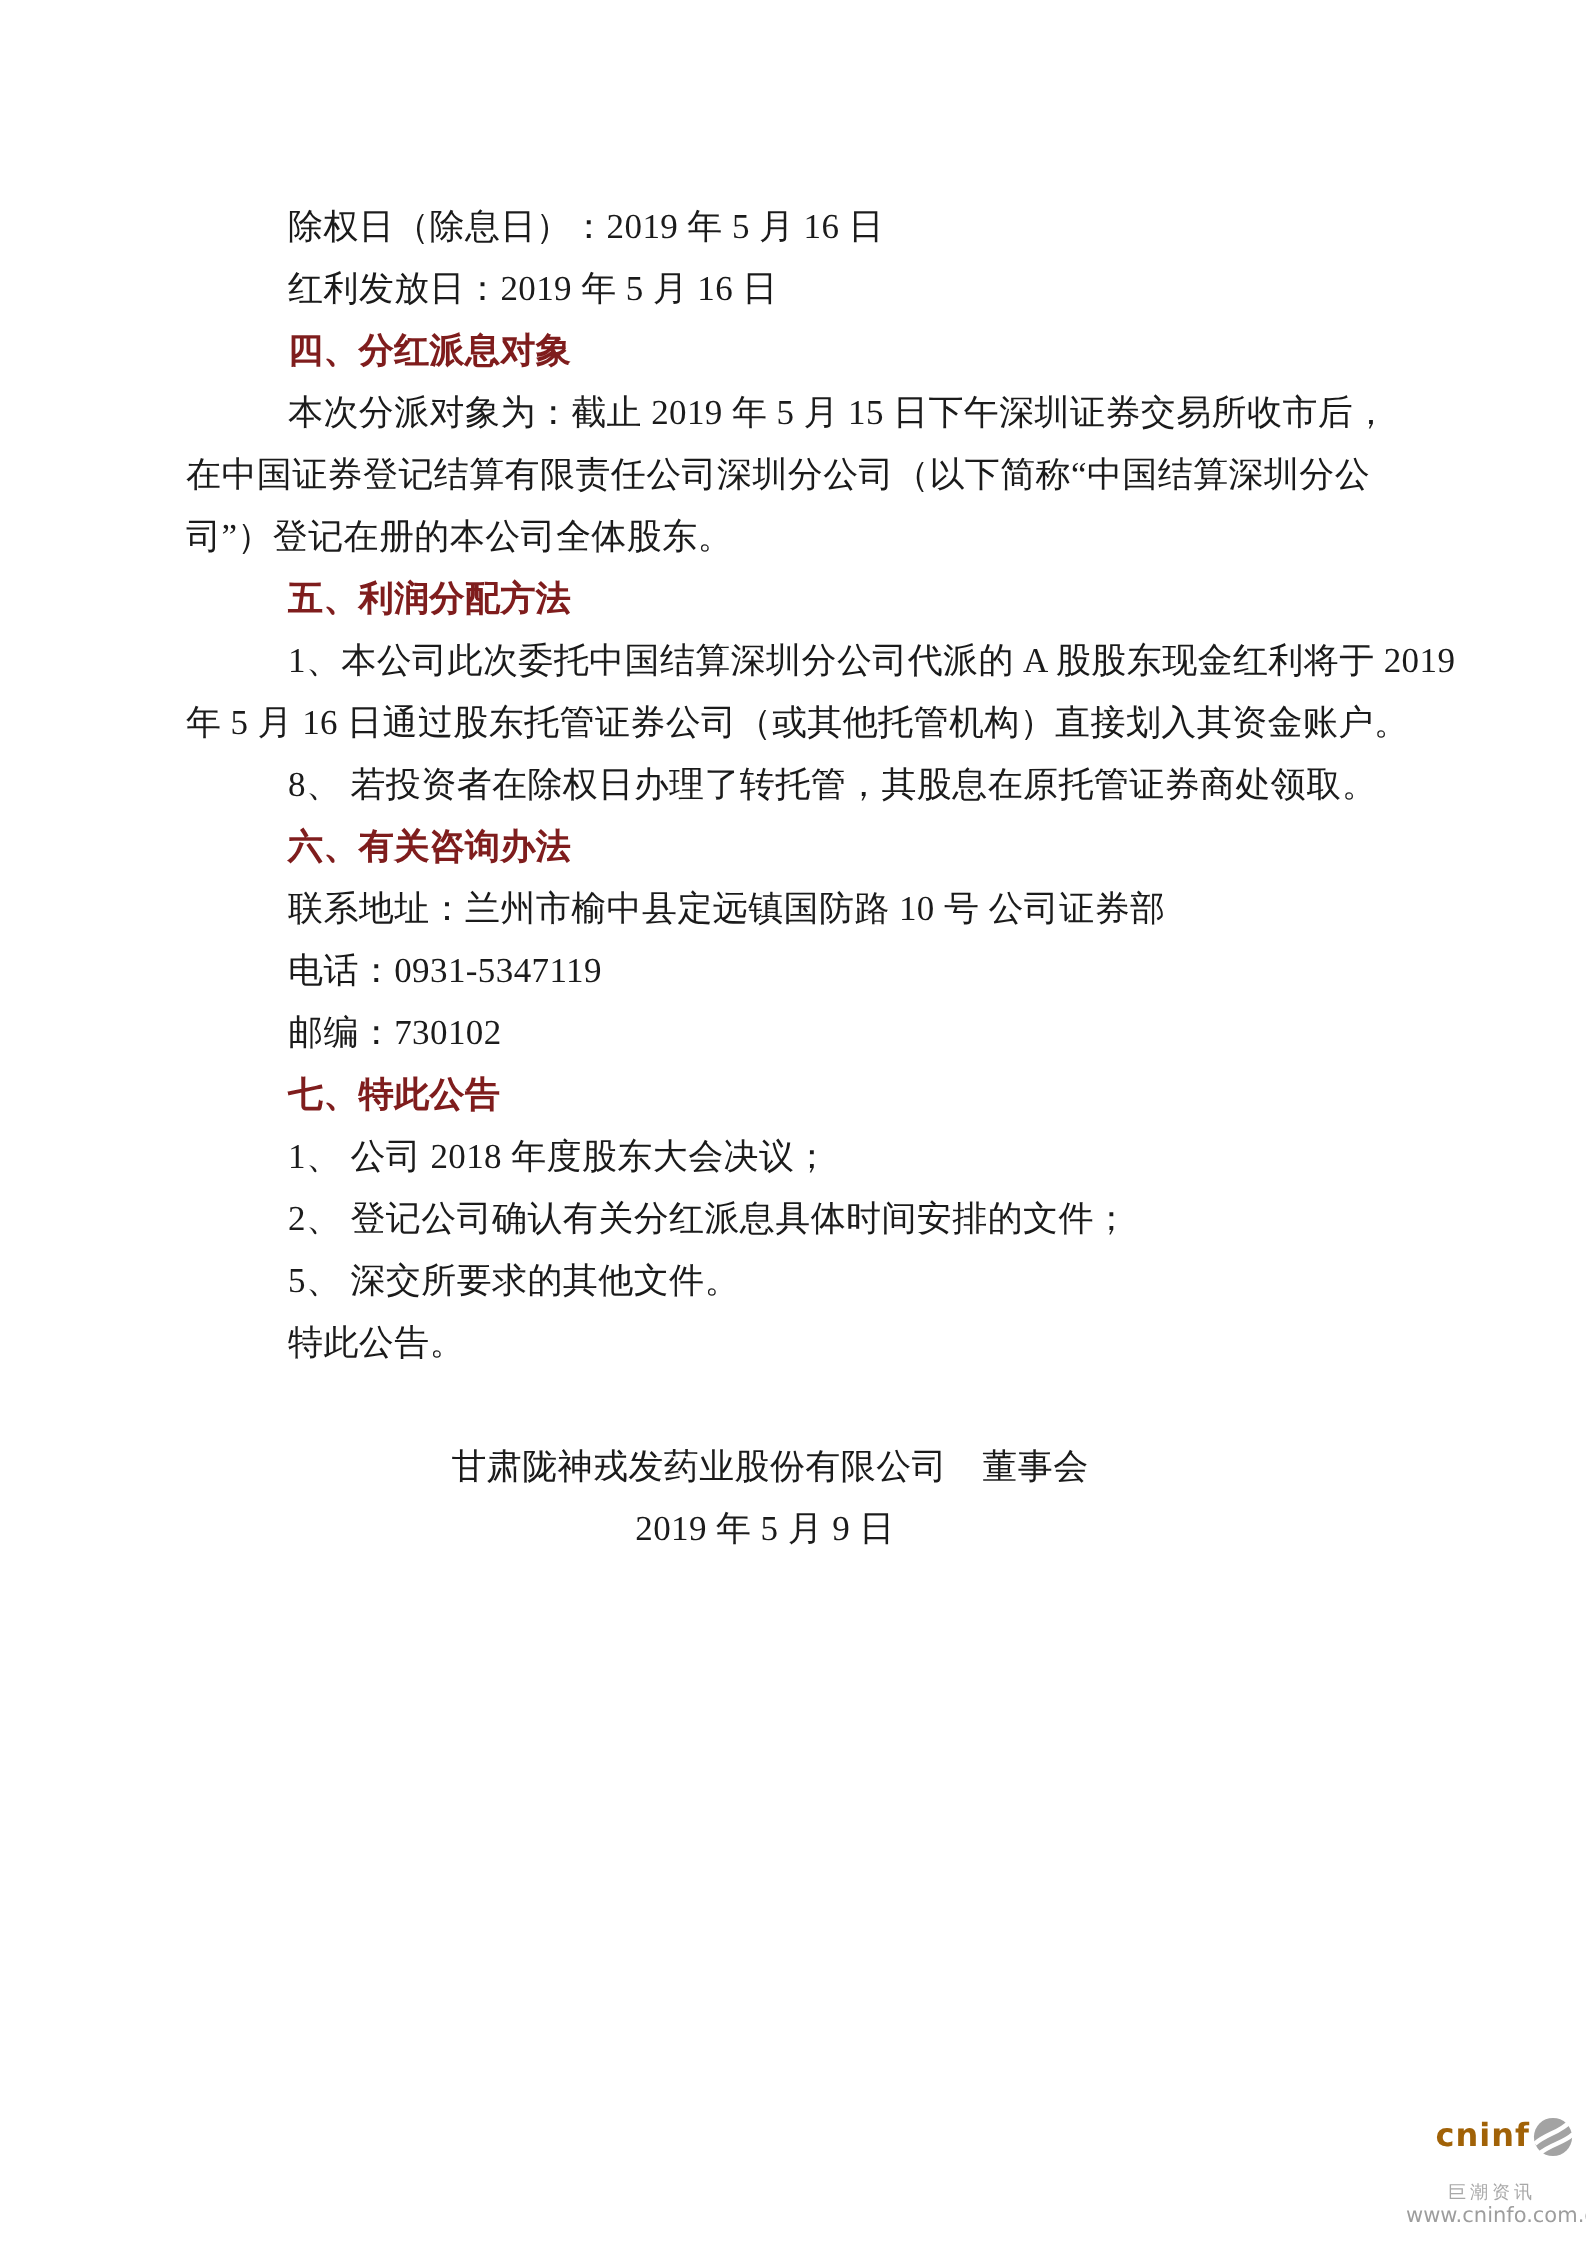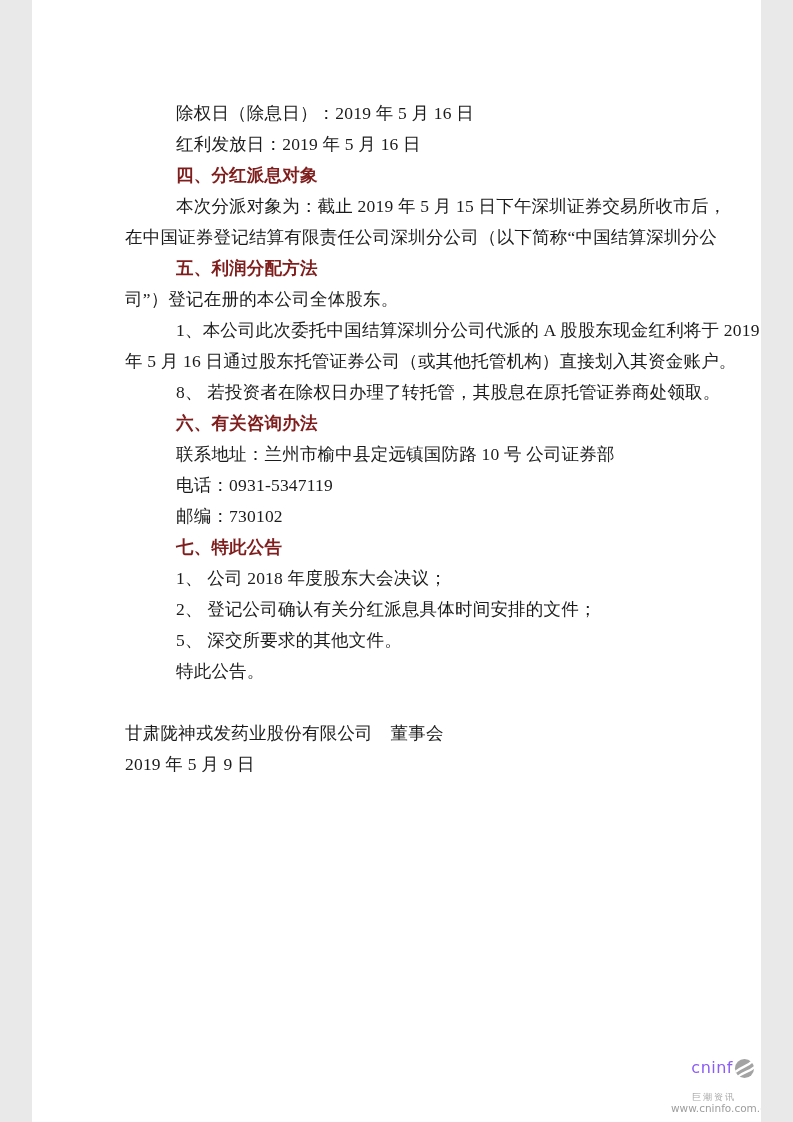--- a/index.html
+++ b/index.html
@@ -1,18 +1,18 @@
 <!DOCTYPE html>
 <html><head>
 <meta charset="utf-8">
 <style>
   html, body { margin: 0; padding: 0; background: #e9e9e9; }
   .page {
     position: relative;
-    width: 729px;
+    width: 793px;
     height: 1122px;
     margin: 0 auto;
     background: #ffffff;
     font-family: "Liberation Serif", "DejaVu Serif", serif;
     color: #1b1b1b;
     overflow: hidden;
   }
   .content {
     position: absolute;
     left: 93px;
@@ -23,21 +23,21 @@
     height: 31px;
     line-height: 31px;
     font-size: 17.5px;
     white-space: nowrap;
     letter-spacing: 0.2px;
   }
   .line.indent { padding-left: 51px; }
   .line.heading { font-weight: bold; color: #7f1d1d; }
   .signature {
     margin-top: 31px;
-    text-align: left;
+    text-align: center;
     padding-right: 23px;
   }
   .signature .line { white-space: nowrap; }
   .signature .sig-date { padding-right: 5px; }
   .watermark {
     position: absolute;
     right: 4px;
     bottom: 8px;
     width: 86px;
     font-family: "DejaVu Sans", "Liberation Sans", sans-serif;
@@ -45,23 +45,23 @@
     line-height: 1.05;
   }
   .wm-row1 {
     display: flex;
     align-items: center;
     justify-content: flex-end;
     gap: 1px;
     padding-right: 2px;
   }
   .wm-brand {
-    font-weight: normal;
+    font-weight: bold;
     font-size: 16px;
-    color: #8b5cf6;
+    color: #a16207;
     letter-spacing: 0.5px;
   }
   .wm-icon { display: inline-block; width: 21px; height: 21px; }
   .wm-cn {
     font-size: 9px;
     color: #a8a8a8;
     letter-spacing: 2px;
     margin-top: 14px;
   }
   .wm-url {
@@ -76,22 +76,22 @@
 
 <div class="page">
 
   <div class="content">
 
   <div class="line indent">除权日（除息日）：2019 年 5 月 16 日</div>
       <div class="line indent">红利发放日：2019 年 5 月 16 日</div>
       <div class="line heading indent">四、分红派息对象</div>
       <div class="line indent">本次分派对象为：截止 2019 年 5 月 15 日下午深圳证券交易所收市后，</div>
       <div class="line">在中国证券登记结算有限责任公司深圳分公司（以下简称“中国结算深圳分公</div>
+      <div class="line">司”）登记在册的本公司全体股东。</div>
       <div class="line heading indent">五、利润分配方法</div>
-      <div class="line">司”）登记在册的本公司全体股东。</div>
       <div class="line indent">1、本公司此次委托中国结算深圳分公司代派的 A 股股东现金红利将于 2019</div>
       <div class="line">年 5 月 16 日通过股东托管证券公司（或其他托管机构）直接划入其资金账户。</div>
       <div class="line indent">8、 若投资者在除权日办理了转托管，其股息在原托管证券商处领取。</div>
       <div class="line heading indent">六、有关咨询办法</div>
       <div class="line indent">联系地址：兰州市榆中县定远镇国防路 10 号 公司证券部</div>
       <div class="line indent">电话：0931-5347119</div>
       <div class="line indent">邮编：730102</div>
       <div class="line heading indent">七、特此公告</div>
       <div class="line indent">1、 公司 2018 年度股东大会决议；</div>
       <div class="line indent">2、 登记公司确认有关分红派息具体时间安排的文件；</div>

